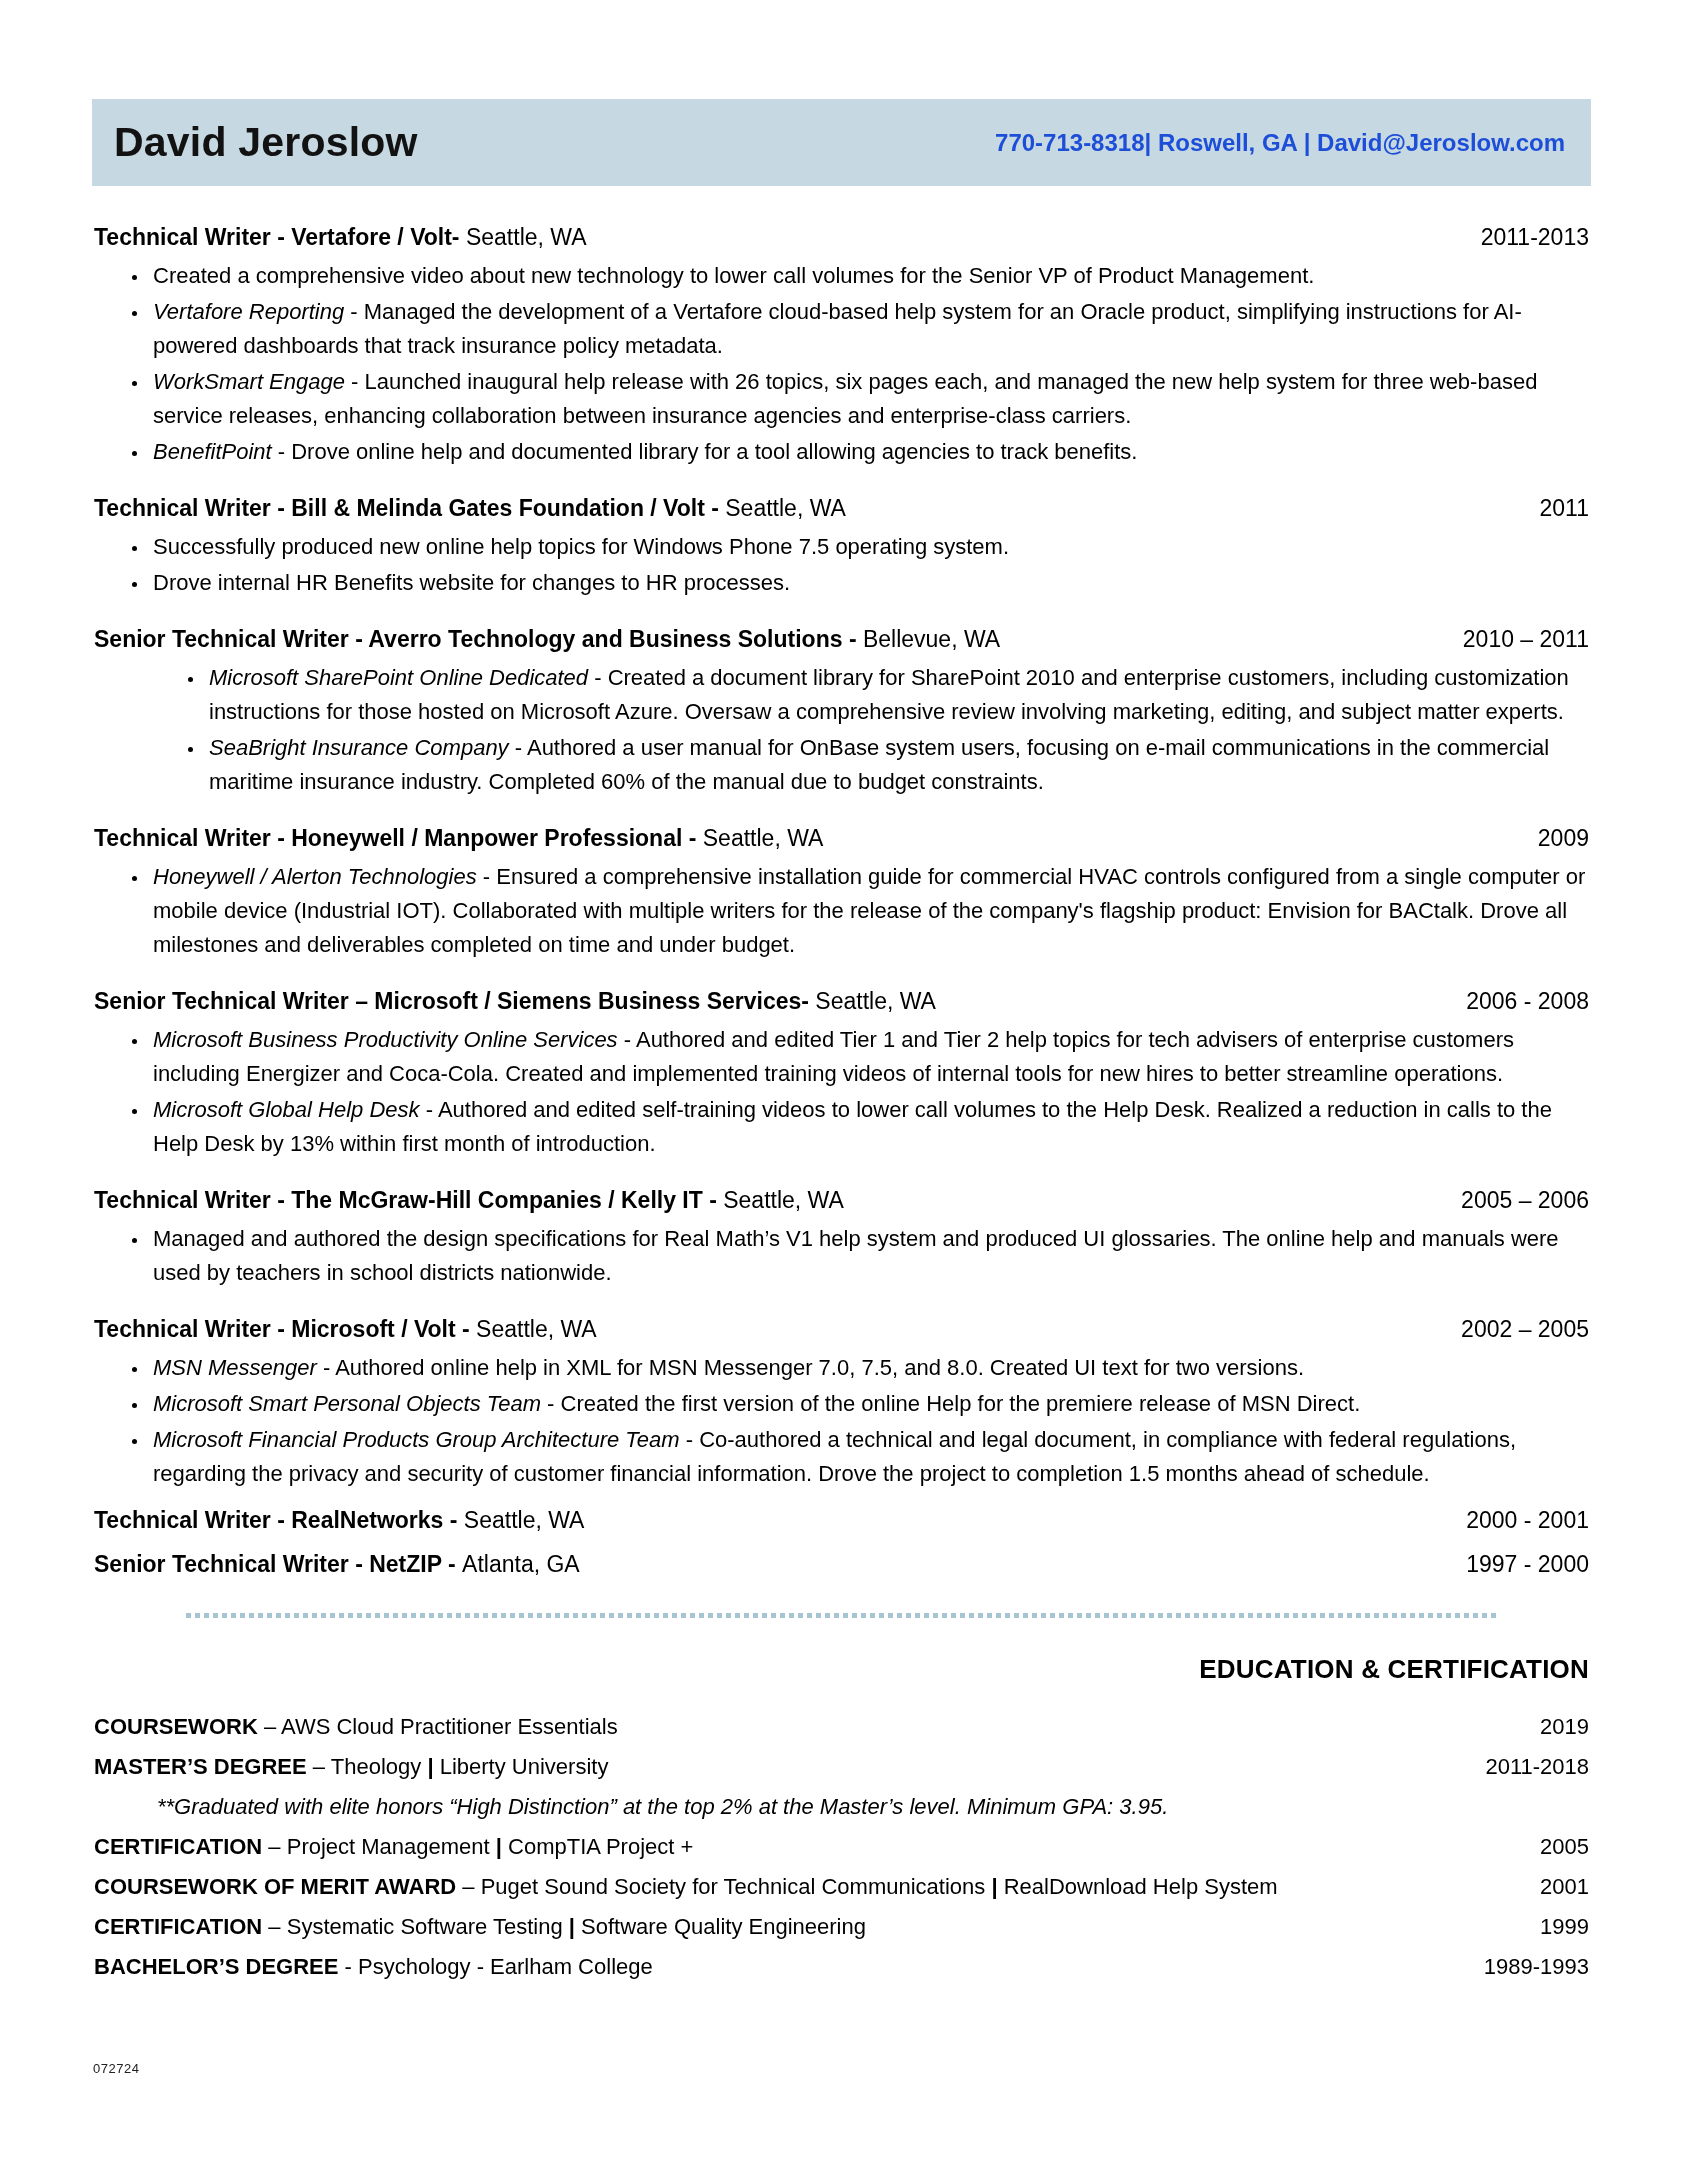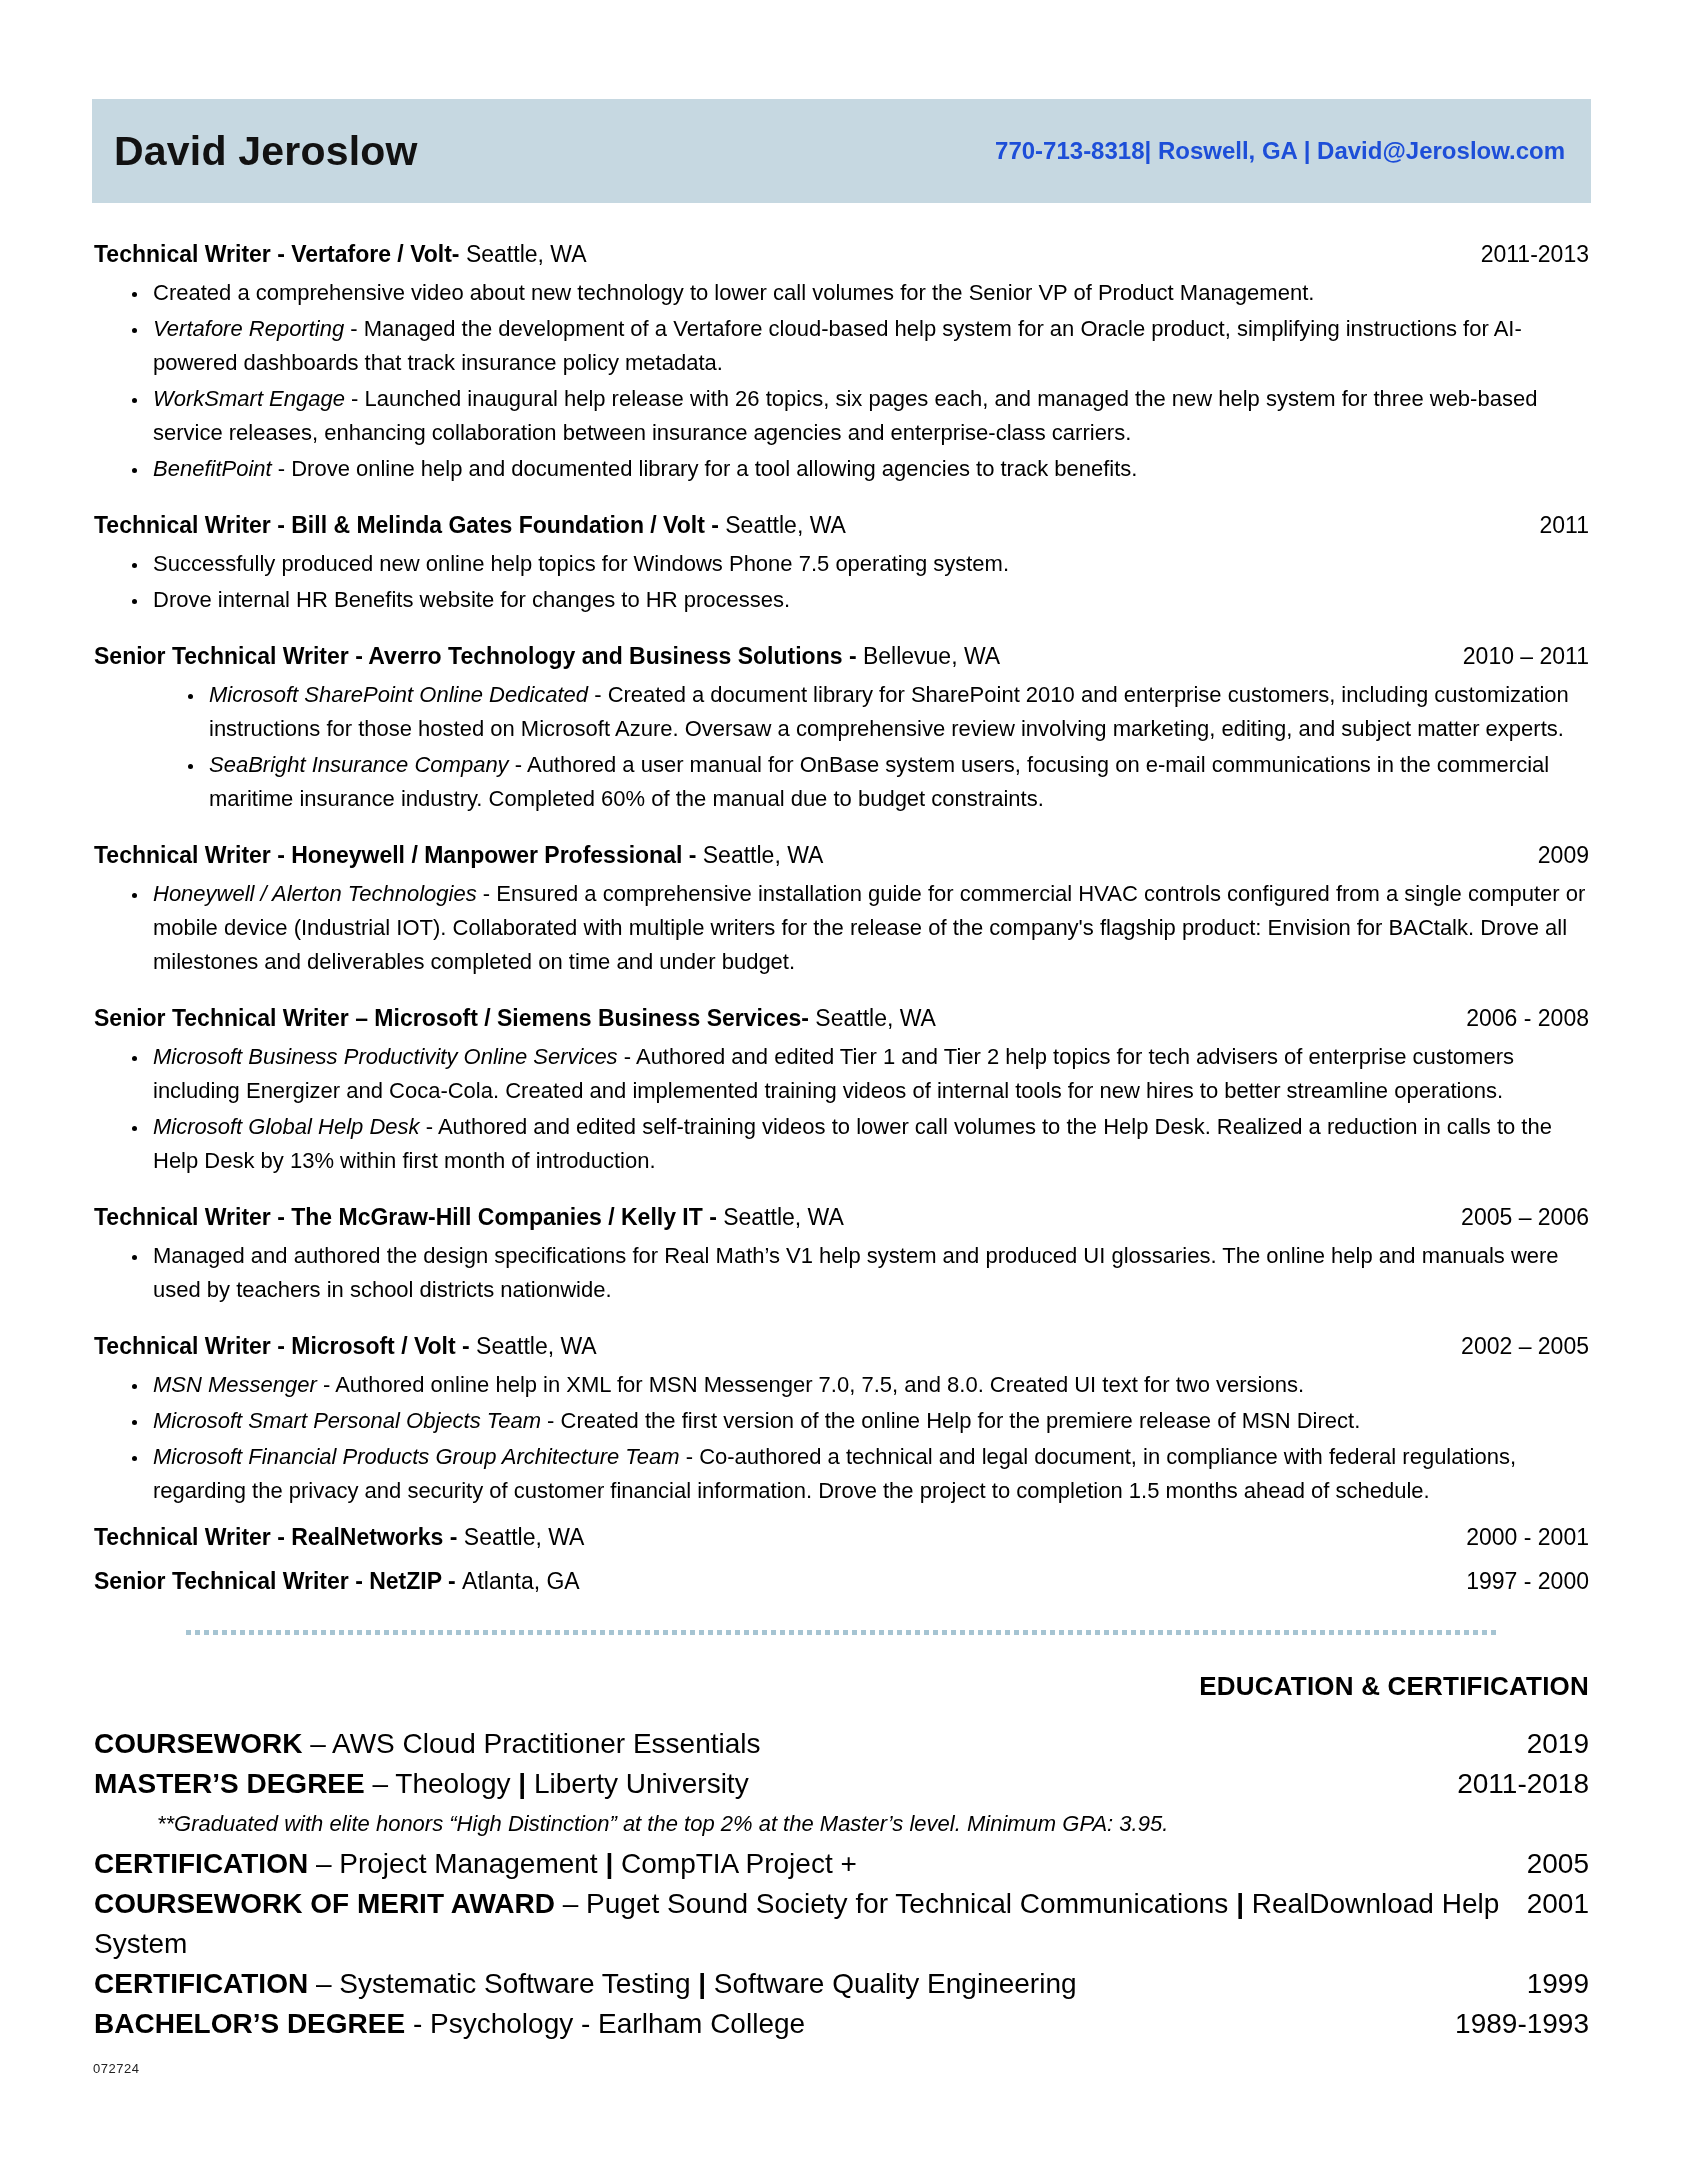--- a/index.html
+++ b/index.html
@@ -11,21 +11,21 @@
   }
   .page {
     position:relative;
     width:1683px; height:2178px;
     background:#fff;
     overflow:hidden;
   }
   .header-bar {
     margin:99px 92px 0 92px;
     background:var(--header-bg, #c6d8e1);
-    height:104px;
+    height:87px;
     display:flex; align-items:center; justify-content:space-between;
     padding:0 26px 0 22px;
   }
   .name { font-size:41px; font-weight:700; letter-spacing:0.2px; color:#121212; }
   .contact { font-size:24px; font-weight:700; color:#1d4ed8; }
 
   .content { padding:0 94px; }
   .jobs { margin-top:36px; }
   .job { margin-top:24px; }
   .job.compact { margin-top:14px; }
@@ -58,21 +58,21 @@
   }
   .edu-heading {
     margin-top:36px;
     text-align:right;
     font-size:26px; font-weight:700;
     letter-spacing:0.2px;
   }
   .edu-rows { margin-top:22px; }
   .edu-row {
     display:flex; justify-content:space-between; align-items:baseline;
-    font-size:28px; line-height:40px;
+    font-size:22px; line-height:40px;
   }
   .edu-left { }
   .edu-label { font-weight:700; }
   .edu-year { font-weight:400; white-space:nowrap; padding-left:20px; }
   .edu-note {
     font-size:22px; line-height:40px;
     font-style:italic;
     padding-left:63px;
   }
   .pipe { font-weight:700; }

